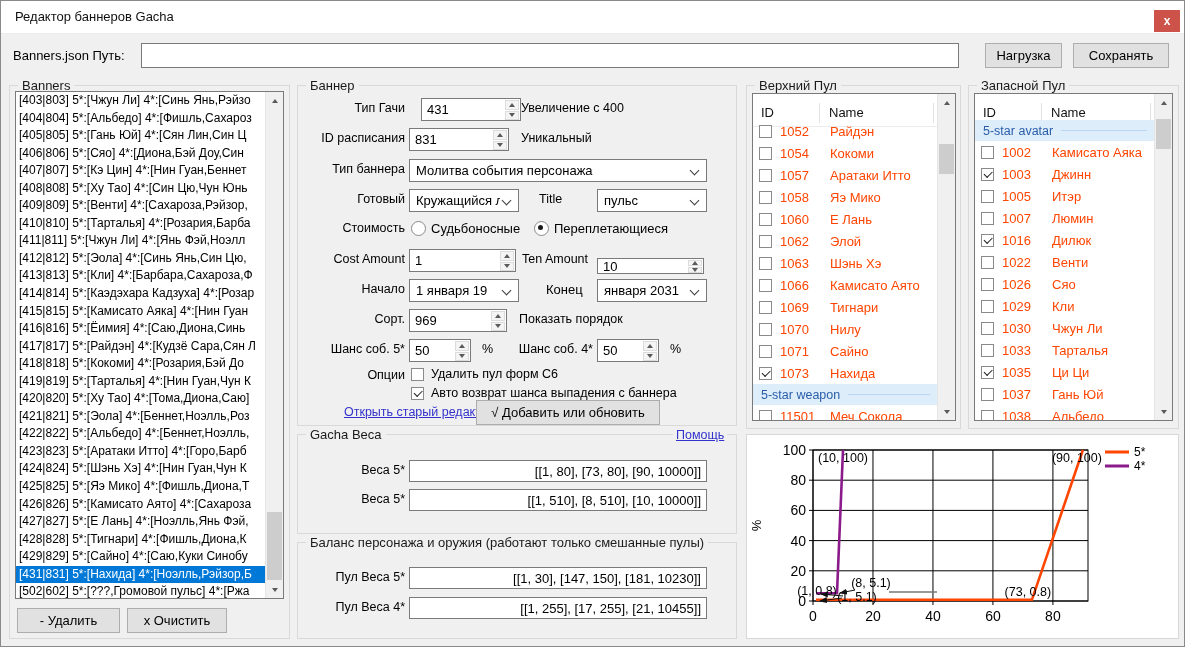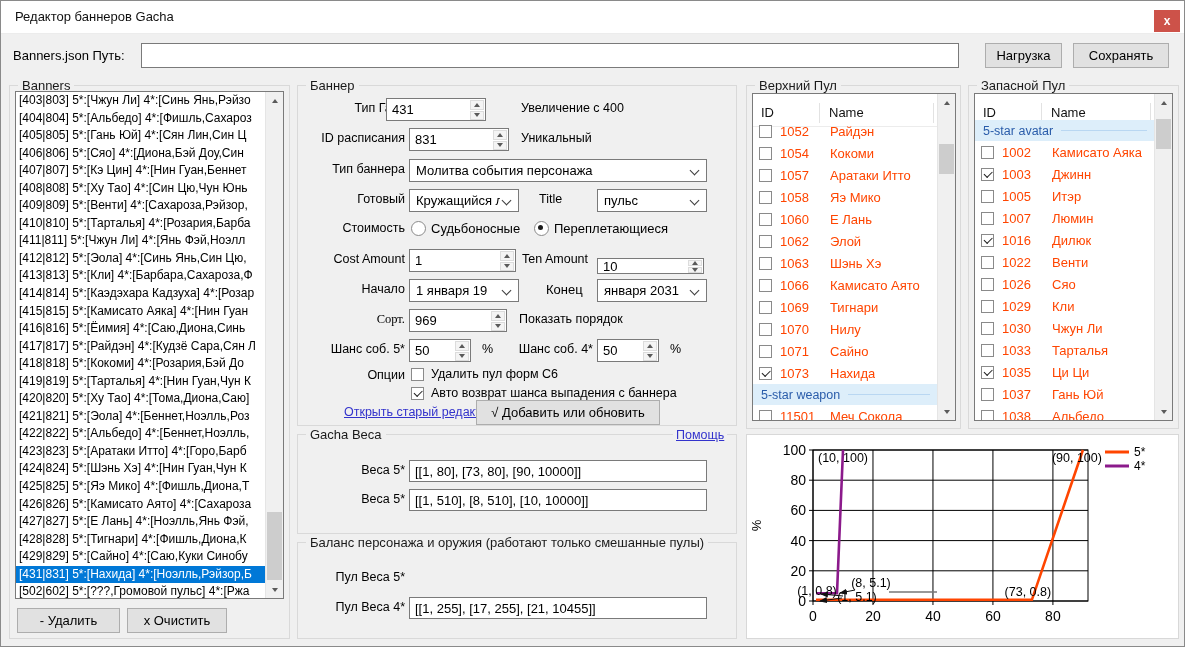--- a/index.html
+++ b/index.html
@@ -9,21 +9,21 @@
   }
   .window { position:absolute; inset:0; border:1px solid #8a8a8a; box-sizing:border-box; background:#f0f0f0; }
   
   .titlebar { position:absolute; left:0; top:0; right:0; height:32px; background:#fff; border-bottom:1px solid #ececec; }
   .titlebar .title { position:absolute; left:14px; top:8px; font-size:13px; color:#111; }
   .closebtn { position:absolute; right:4px; top:9px; width:26px; height:22px; background:#cd5249; color:#fff;
               display:flex; align-items:center; justify-content:center; font-size:12px; font-weight:bold; cursor:default; }
   
   .plabel { position:absolute; left:12px; top:47px; }
   .tb { position:absolute; background:#fff; border:1px solid #7a7a7a; box-sizing:border-box;
-        font-family:"Liberation Sans",sans-serif; font-size:13px; padding:2px 5px; color:#000; }
+        font-family:"Liberation Sans",sans-serif; font-size:13px; padding:2px 5px; color:#000;text-align:right; }
   .pathinput { left:140px; top:42px; width:818px; height:25px; }
   .btn { position:absolute; background:#e1e1e1; border:1px solid #adadad; box-sizing:border-box;
          font-family:"Liberation Sans",sans-serif; font-size:13px; color:#000; padding:0; }
   .loadbtn { left:984px; top:42px; width:77px; height:25px; }
   .savebtn { left:1072px; top:42px; width:96px; height:25px; }
   
   .group { position:absolute; border:1px solid #d9d9d9; box-sizing:border-box; }
   .glabel { position:absolute; top:-8px; left:8px; background:#f0f0f0; padding:0 4px; font-size:13px; color:#1a1a1a; white-space:nowrap; }
   
   .listbox { position:absolute; left:14px; top:90px; width:269px; height:508px; background:#fff;
@@ -143,21 +143,21 @@
     </div>
   </div>
   <button class="btn delbtn">- Удалить</button>
   <button class="btn clearbtn">x Очистить</button>
 
   <div class="group" style="left:296px;top:84px;width:440px;height:341px;">
     <span class="glabel">Баннер</span>
   </div>
 
   <span class="rlabel" style="top:100px;">Тип Гачи</span>
-  <div class="spin" style="left:385px;top:97px;width:100px;height:23px;">
+  <div class="spin" style="left:420px;top:97px;width:100px;height:23px;">
     <input class="spin-in" value="431" style="">
     <div class="spin-ud">
         <div class="spin-b">
           <i class="tri t-up"></i>
         </div>
         <div class="spin-b">
           <i class="tri t-down"></i>
         </div>
       </div>
   </div>
@@ -229,21 +229,21 @@
   <div class="combo" style="left:408px;top:278px;width:110px;height:23px;">
     <span class="combo-text">1  января  19</span>
     <i class="chev"></i>
   </div>
   <span class="ilabel" style="left:545px;top:281px;font-size:13px;">Конец</span>
   <div class="combo" style="left:596px;top:278px;width:110px;height:23px;">
     <span class="combo-text">января  2031</span>
     <i class="chev"></i>
   </div>
 
-  <span class="rlabel" style="top:311px;font-family:Liberation Serif, serif;">Сорт.</span>
+  <span class="rlabel" style="top:311px;">Сорт.</span>
   <div class="spin" style="left:408px;top:308px;width:98px;height:23px;">
     <input class="spin-in" value="969" style="">
     <div class="spin-ud">
         <div class="spin-b">
           <i class="tri t-up"></i>
         </div>
         <div class="spin-b">
           <i class="tri t-down"></i>
         </div>
       </div>
@@ -292,20 +292,21 @@
   <a class="link" style="left:672px;top:427px;background:#f0f0f0;padding:0 3px;">Помощь</a>
   <span class="rlabel" style="top:462px;">Веса 5*</span>
   <input class="tb" style="left: 408px; top: 459px; width: 298px; height: 22px;" value="[[1, 80], [73, 80], [90, 10000]]">
   <span class="rlabel" style="top:491px;">Веса 5*</span>
   <input class="tb" style="left: 408px; top: 488px; width: 298px; height: 22px;" value="[[1, 510], [8, 510], [10, 10000]]">
 
   <div class="group" style="left:296px;top:541px;width:440px;height:97px;">
     <span class="glabel">Баланс персонажа и оружия (работают только смешанные пулы)</span>
   </div>
   <span class="rlabel" style="top:569px;">Пул Веса 5*</span>
+  <input class="tb" style="left: 408px; top: 566px; width: 298px; height: 22px;" value="[[1, 30], [147, 150], [181, 10230]]">
   <span class="rlabel" style="top:599px;">Пул Веса 4*</span>
   <input class="tb" style="left: 408px; top: 596px; width: 298px; height: 22px;" value="[[1, 255], [17, 255], [21, 10455]]">
 
   <div class="group" style="left:745px;top:84px;width:215px;height:344px;">
     <span class="glabel">Верхний Пул</span>
   </div>
   <div class="listview" style="left:751px;top:92px;width:204px;height:328px;">
     <div class="lv-header">
       <span class="lv-col-id">ID</span>
       <span class="lv-col-name">Name</span>

